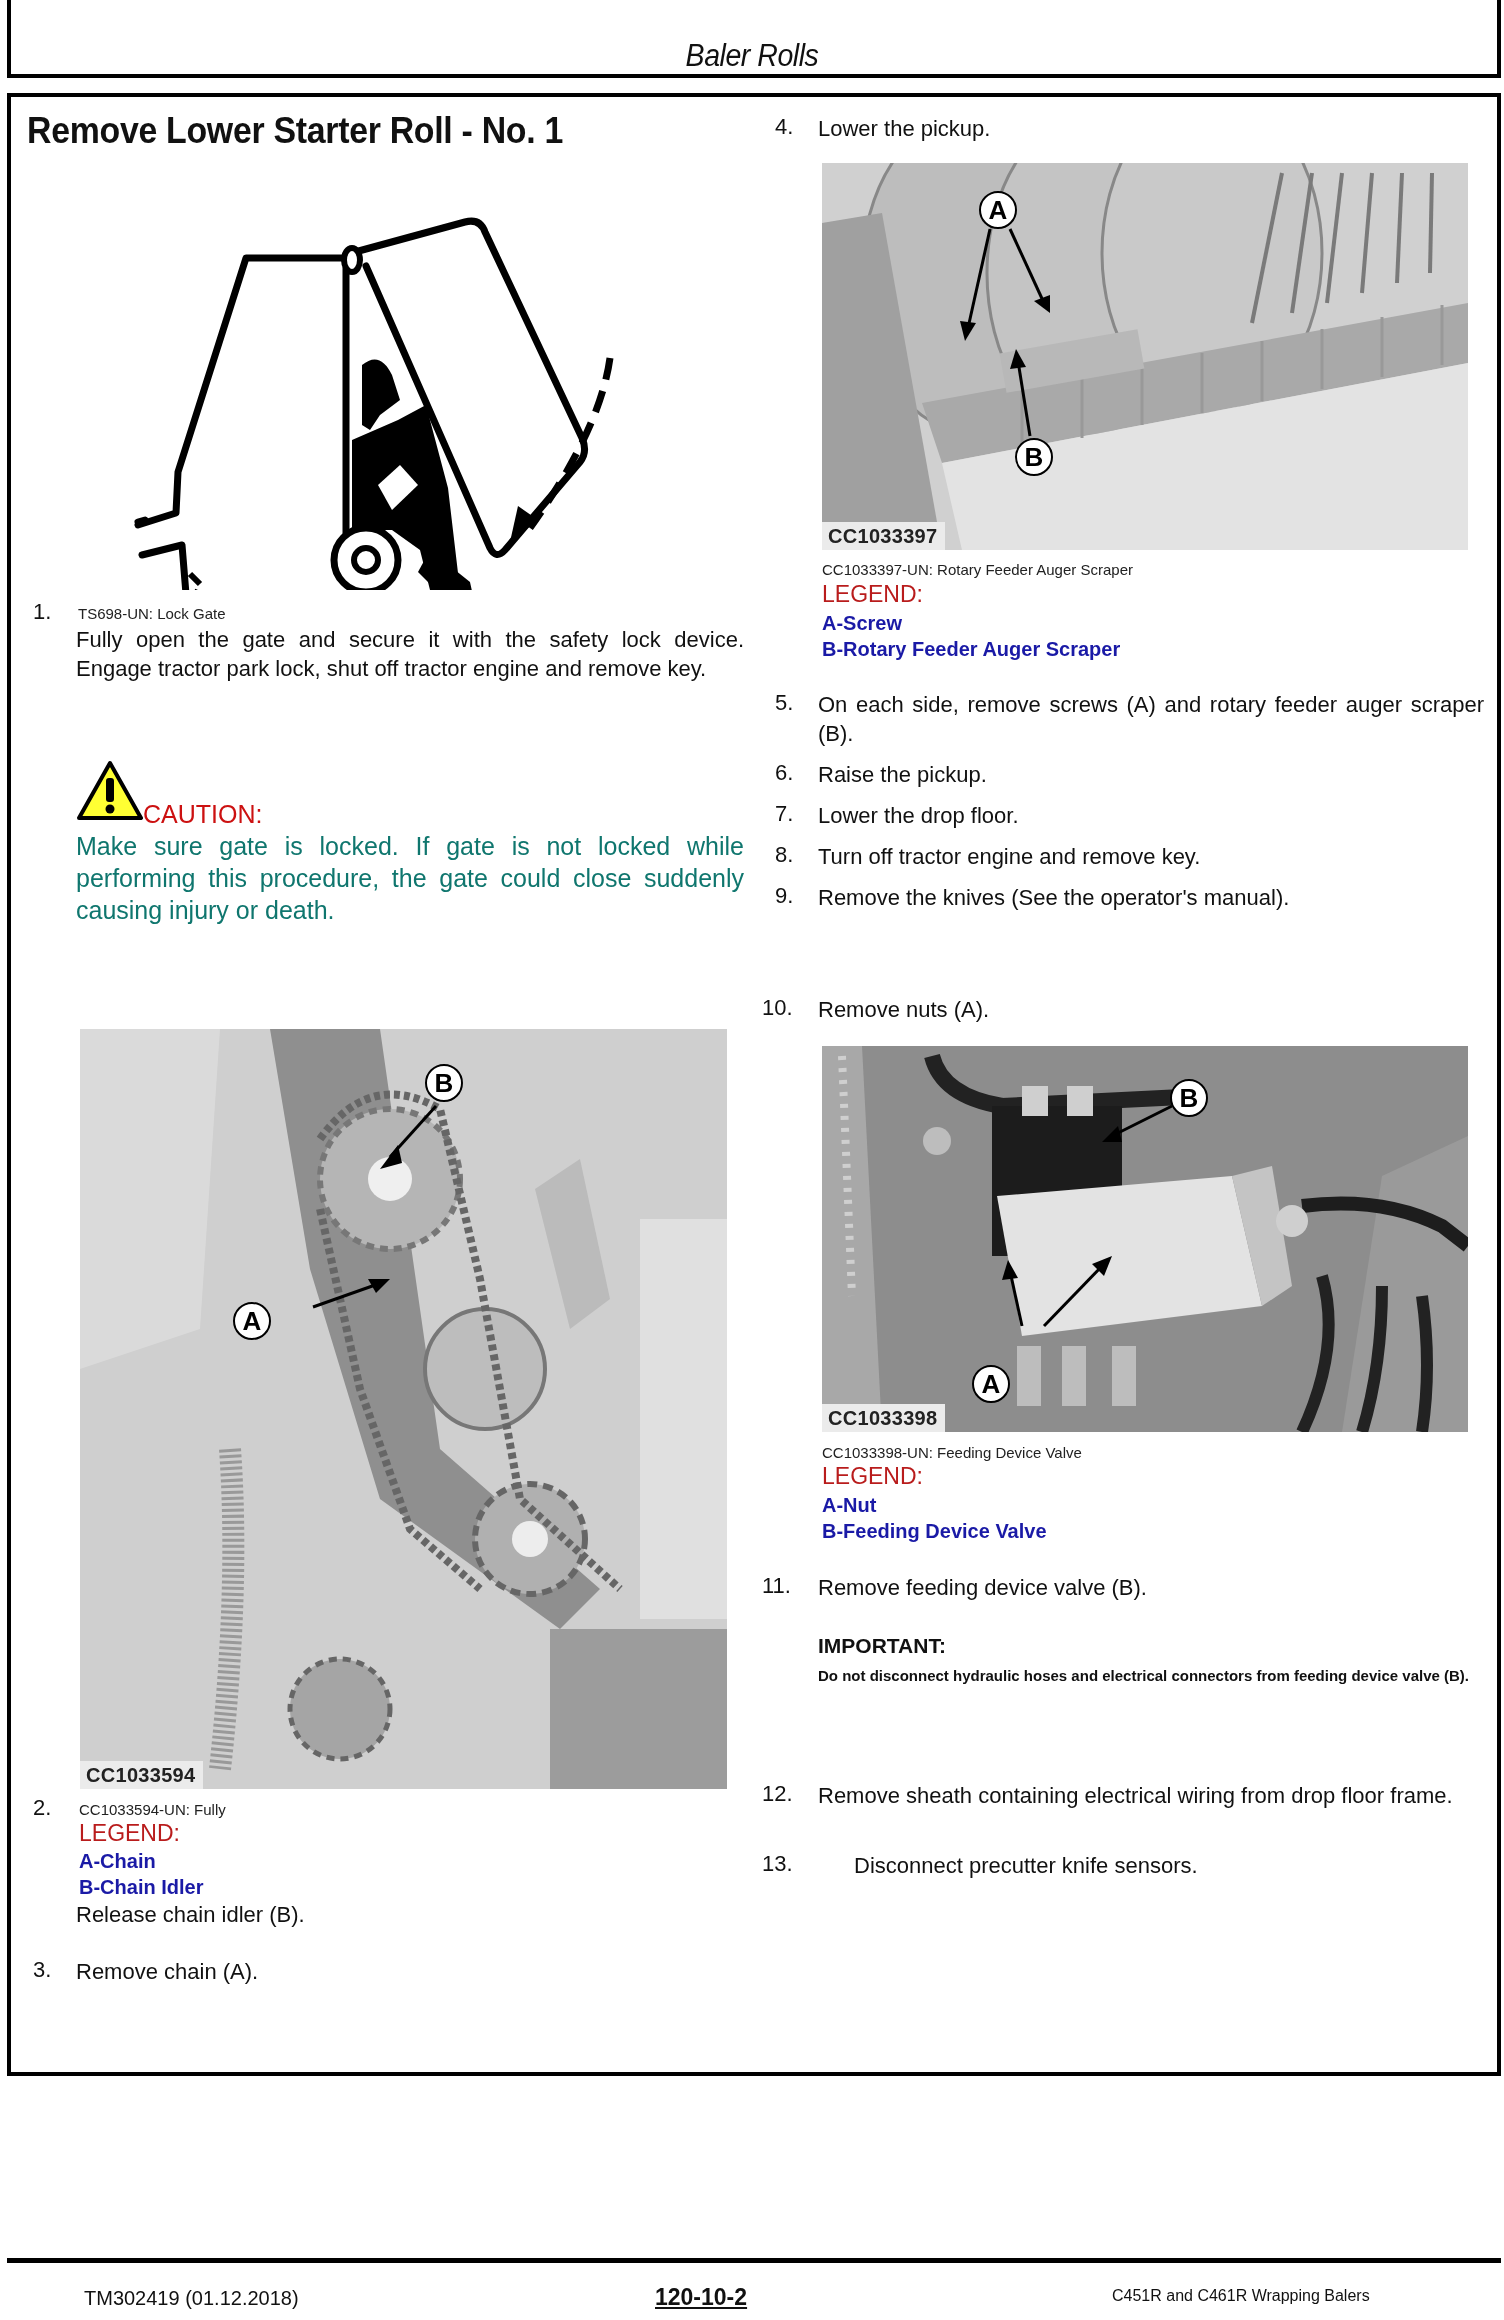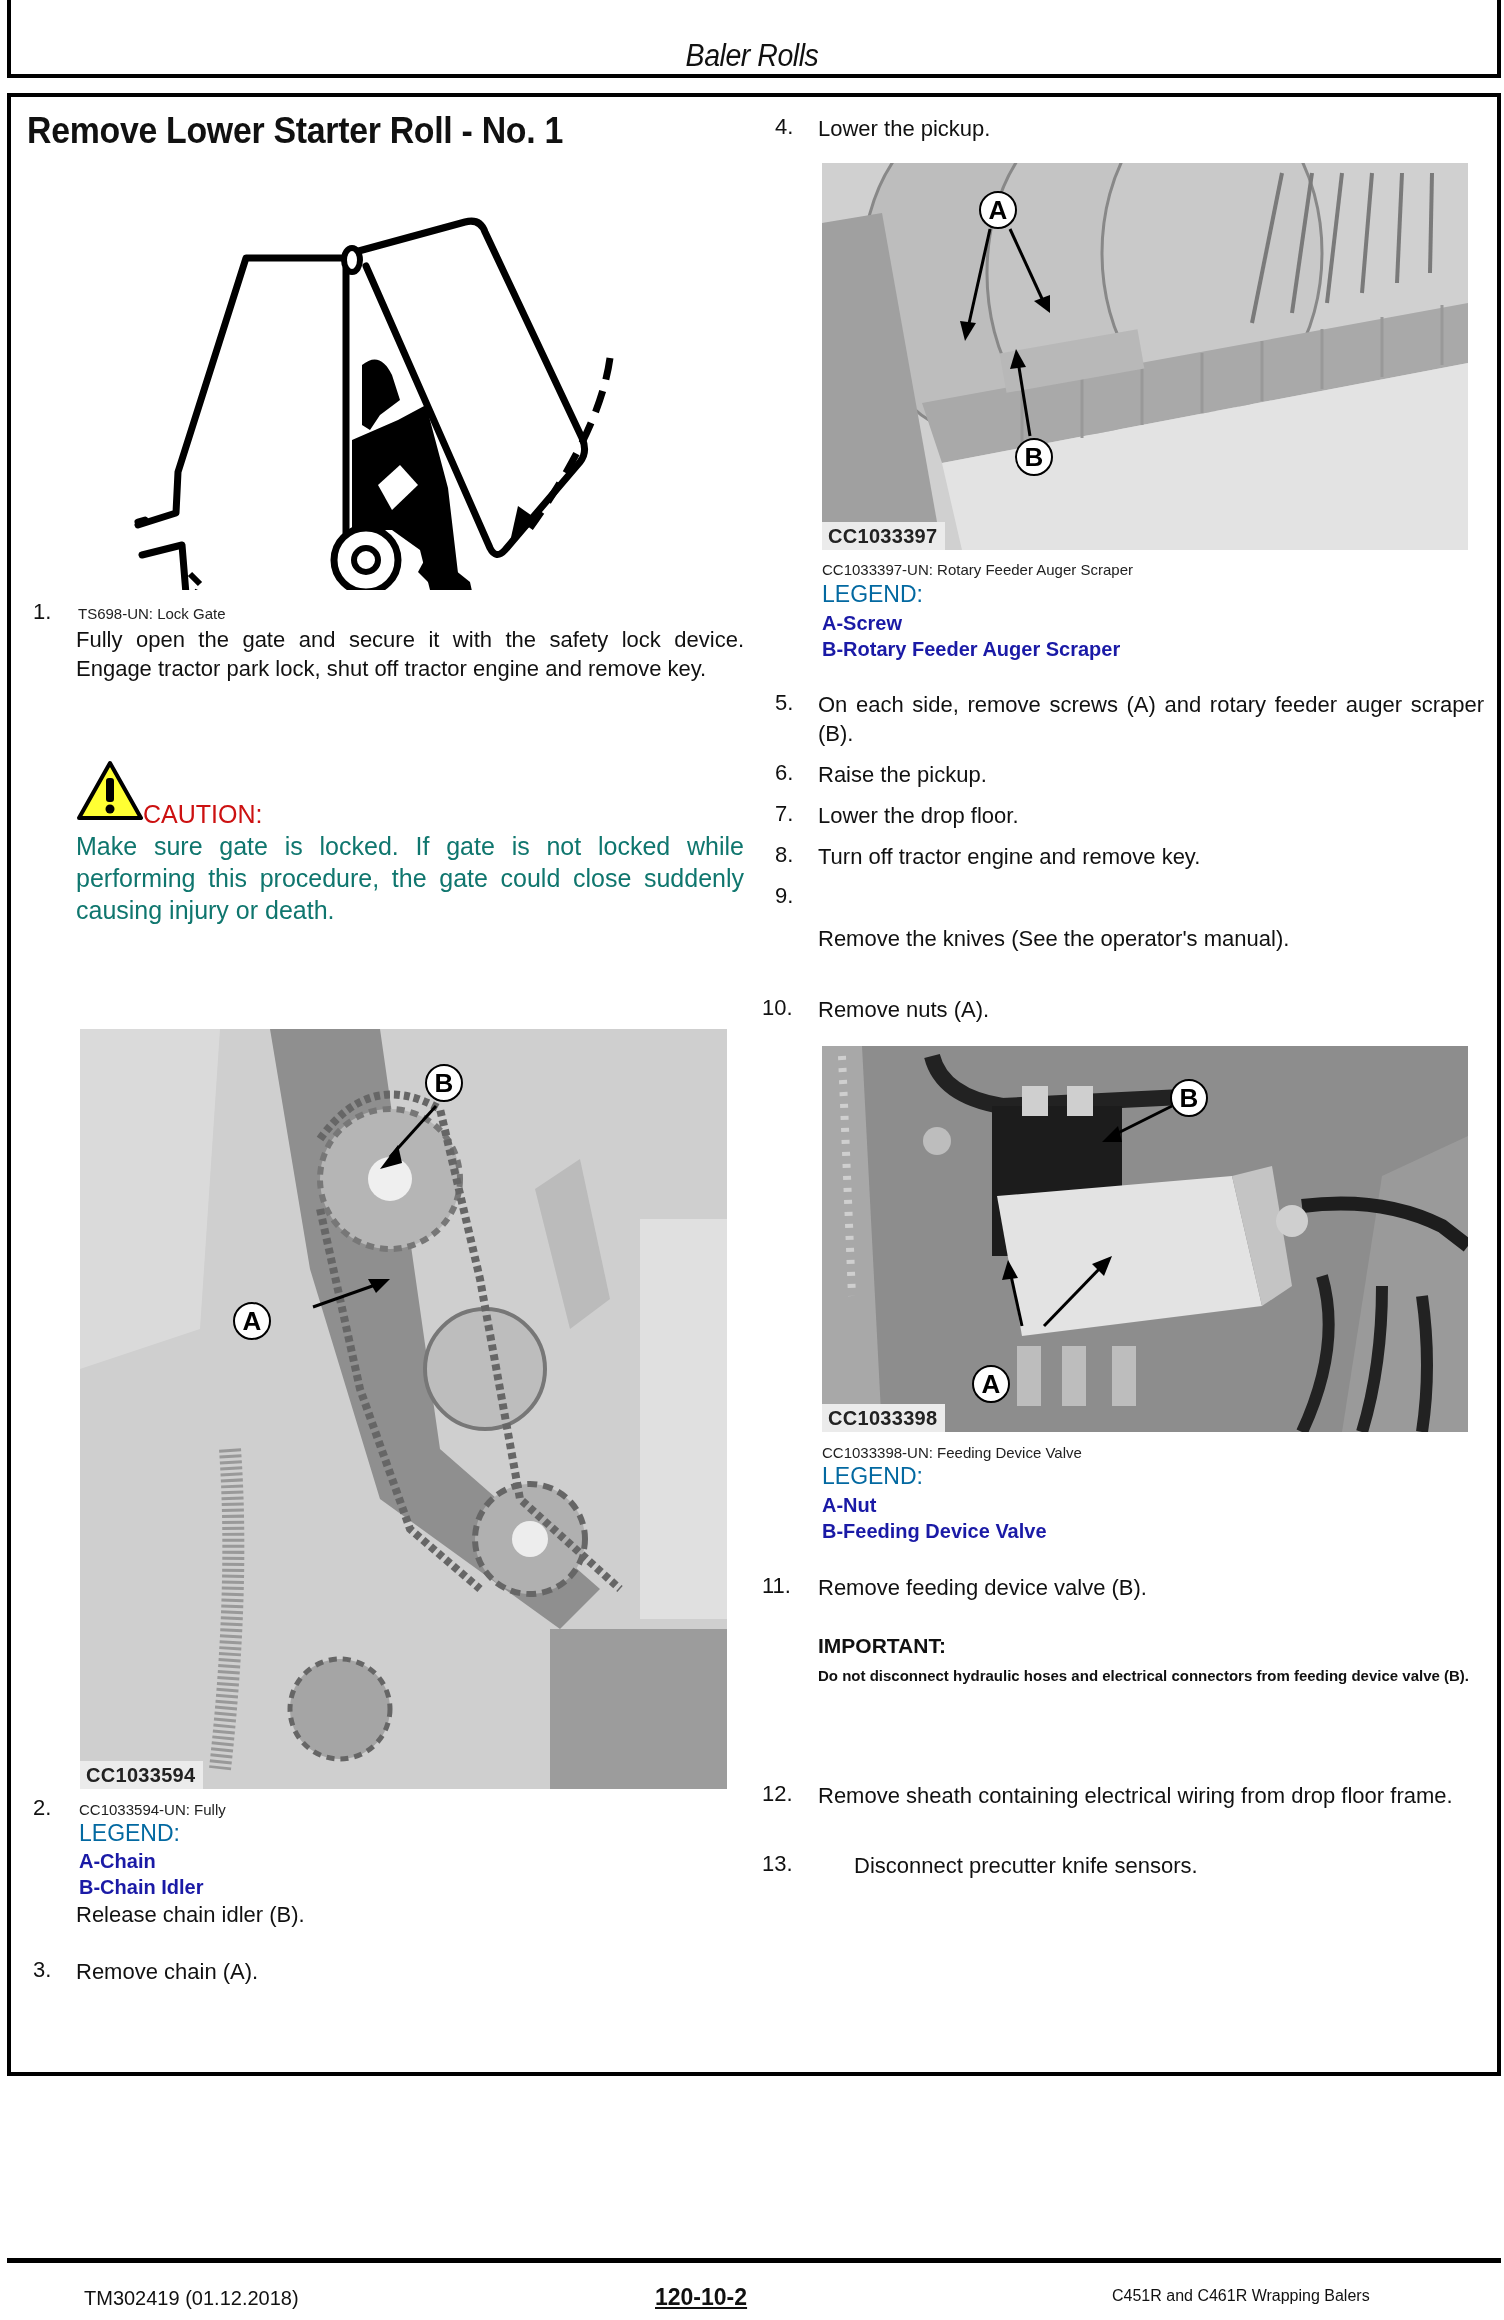--- a/index.html
+++ b/index.html
@@ -21,21 +21,21 @@
     border: 4px solid #000;
   }
   .section-title {
     left: 27px; top: 110px; font-size: 36px; font-weight: bold; letter-spacing: -0.3px;
     transform: scaleX(0.94); transform-origin: left top;
   }
 
   .num { font-size: 22px; }
   .body-text { font-size: 22px; line-height: 29px; text-align: justify; }
   .caption-small { font-size: 15px; color: #222; }
-  .legend-head { font-size: 23px; color: #0369a1; }
+  .legend-head { font-size: 23px; color: #b91c1c; }
   .legend-item { font-size: 20px; font-weight: bold; color: #1a1aa6; line-height: 26px; }
   .caution-text { font-size: 25px; color: #0f766e; line-height: 32px; text-align: justify; }
   .caution-label { font-size: 25px; color: #cc1111; }
   .important-head { font-size: 21px; font-weight: bold; }
   .important-body { font-size: 15px; font-weight: bold; line-height: 29px; text-align: justify; }
 
   .figure {
     overflow: hidden; background: #c9c9c9;
   }
   .fig-id {
@@ -198,21 +198,21 @@
 <div class="abs num" style="left:775px; top:760px;">6.</div>
 <div class="abs body-text" style="left:818px; top:760px;">Raise the pickup.</div>
 
 <div class="abs num" style="left:775px; top:801px;">7.</div>
 <div class="abs body-text" style="left:818px; top:801px;">Lower the drop floor.</div>
 
 <div class="abs num" style="left:775px; top:842px;">8.</div>
 <div class="abs body-text" style="left:818px; top:842px;">Turn off tractor engine and remove key.</div>
 
 <div class="abs num" style="left:775px; top:883px;">9.</div>
-<div class="abs body-text" style="left:818px; top:883px;margin-top:41px;">Remove the knives (See the operator's manual).</div>
+<div class="abs body-text" style="left:818px; top:883px;">Remove the knives (See the operator's manual).</div>
 
 <div class="abs num" style="left:762px; top:995px;">10.</div>
 <div class="abs body-text" style="left:818px; top:995px;">Remove nuts (A).</div>
 
 <div class="abs figure" style="left:822px; top:1046px; width:646px; height:386px;">
   <svg width="646" height="386" viewBox="0 0 646 386">
     <rect width="646" height="386" fill="#8d8d8d"></rect>
     <path d="M0 0 L40 0 L60 386 L0 386 Z" fill="#a8a8a8"></path>
     <g stroke="#cfcfcf" stroke-width="8" stroke-dasharray="4 8">
       <line x1="20" y1="10" x2="30" y2="250"></line>

